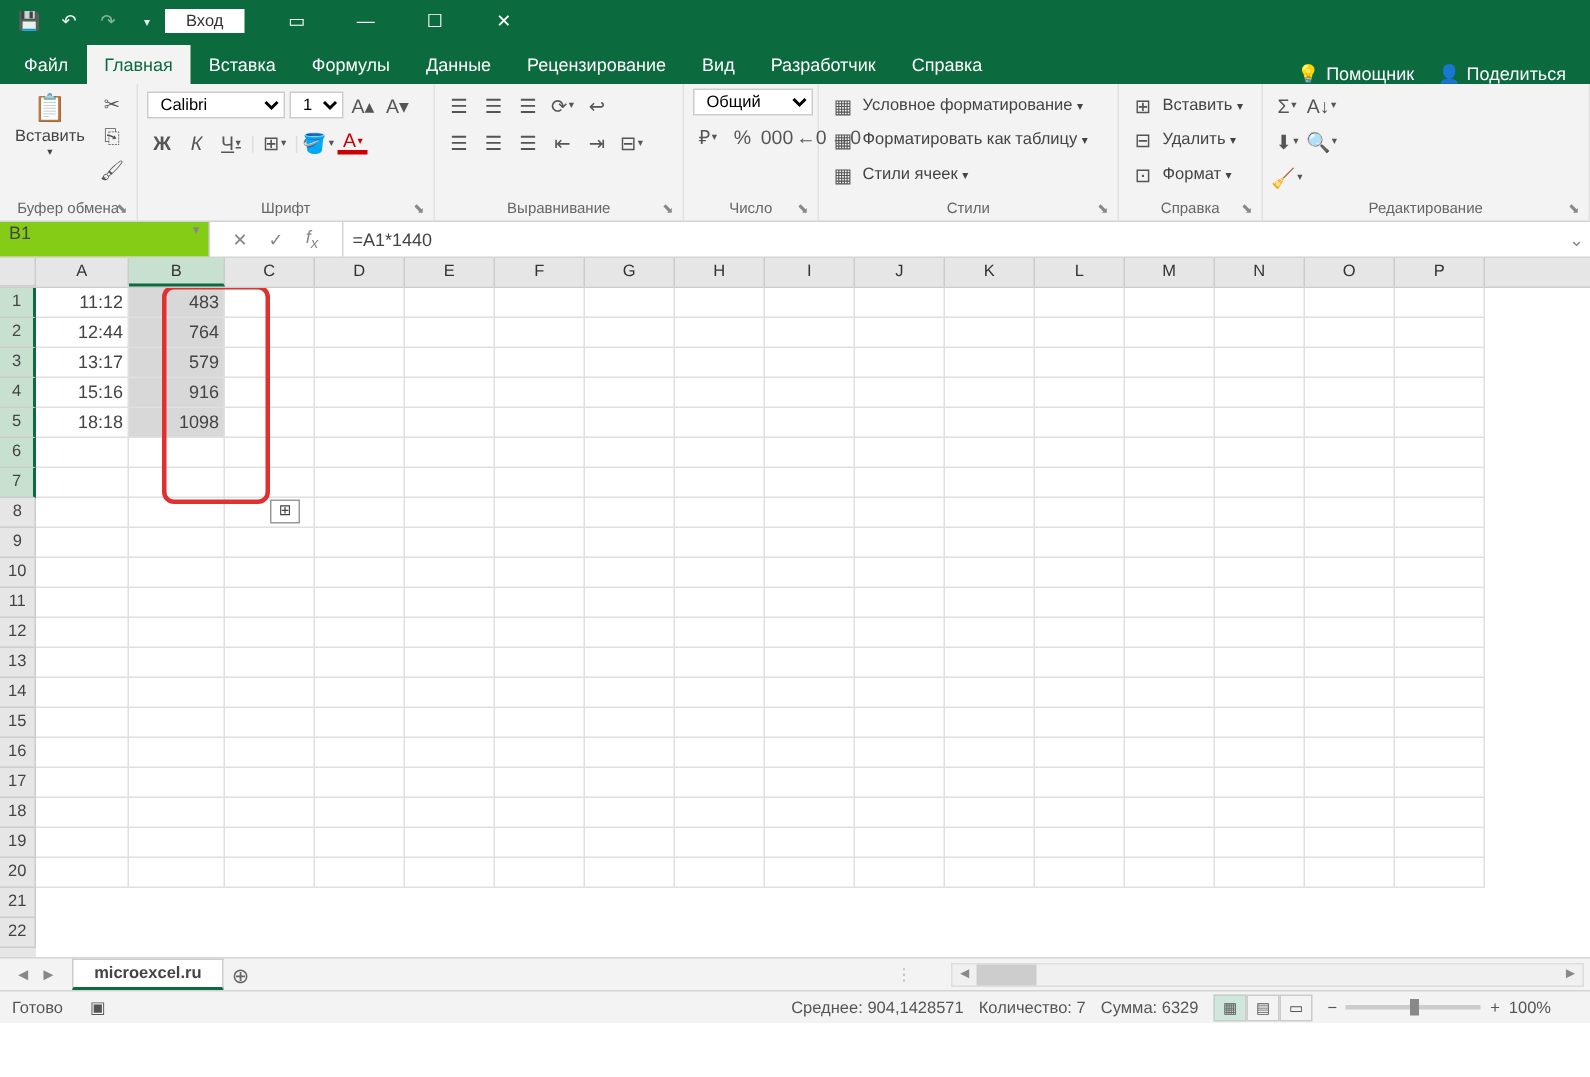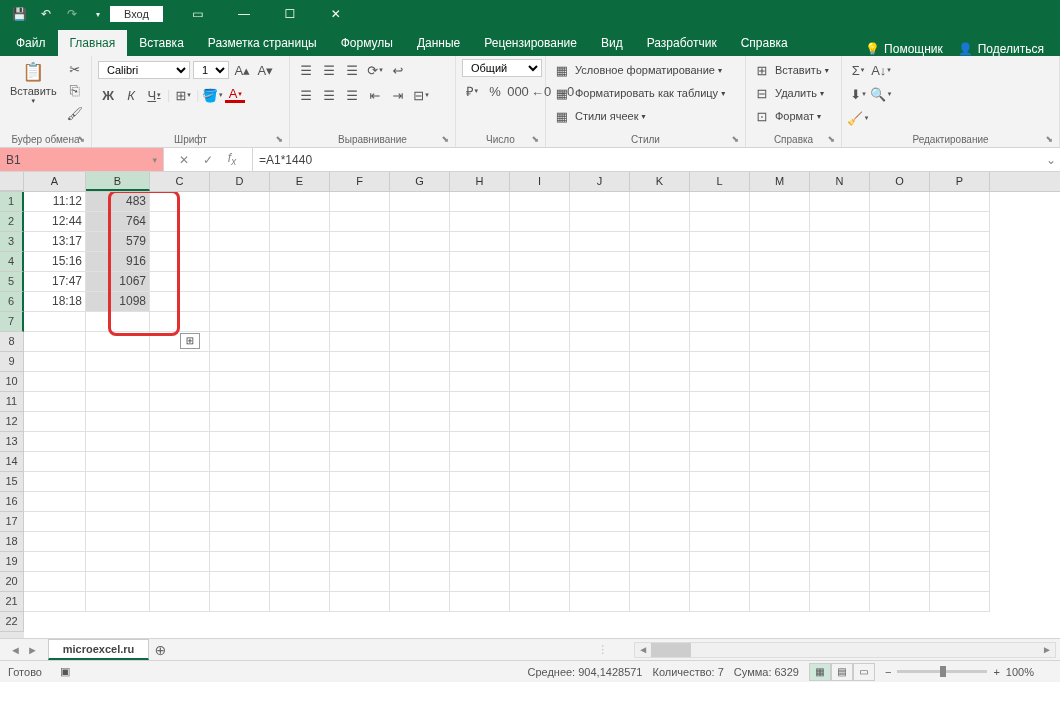--- a/index.html
+++ b/index.html
@@ -29,21 +29,21 @@
 .rgroup-content { flex: 1; display: flex; align-items: flex-start; gap: 4px; }
 .rgbtn { display: flex; flex-direction: column; align-items: center; padding: 2px 4px; cursor: pointer; font-size: 11px; }
 .rgbtn-icon { font-size: 18px; margin-bottom: 2px; }
 .rrow { display: flex; gap: 3px; align-items: center; height: 22px; }
 .rselect { border: 1px solid #ccc; background: #fff; font-size: 11px; padding: 1px 4px; }
 .ricon { width: 20px; height: 20px; display: inline-flex; align-items: center; justify-content: center; cursor: pointer; font-size: 13px; color: #555; }
 .ricon.dd::after { content: "▾"; font-size: 7px; margin-left: 1px; }
 
 
 .fbar { height: 24px; display: flex; align-items: stretch; border-bottom: 1px solid #d4d4d4; }
-.namebox { width: 164px; border-right: 1px solid #d4d4d4; display: flex; align-items: center; padding: 0 6px; font-size: 12px; background: #fca5a5; position: relative; }
+.namebox { width: 140px; border-right: 1px solid #d4d4d4; display: flex; align-items: flex-start; padding: 0 6px; font-size: 12px; background: #84cc16; position: relative; }
 .namebox::after { content: "▾"; position: absolute; right: 6px; color: #888; font-size: 9px; }
 .fx-btns { display: flex; align-items: center; gap: 4px; padding: 0 10px; border-right: 1px solid #d4d4d4; }
 .fx-btn { width: 20px; text-align: center; color: #888; cursor: pointer; }
 .fx-input { flex: 1; padding: 0 6px; display: flex; align-items: center; font-size: 12px; }
 .fbar-expand { width: 18px; display: flex; align-items: center; justify-content: center; color: #888; cursor: pointer; }
 
 
 .grid-area { position: relative; height: 466px; display: flex; flex-direction: column; }
 .col-headers { height: 20px; display: flex; background: #e6e6e6; border-bottom: 1px solid #ccc; }
 .corner { width: 24px; background: #e6e6e6; border-right: 1px solid #ccc; border-bottom: 1px solid #ccc; }
@@ -99,21 +99,20 @@
     <div class="win-btn">—</div>
     <div class="win-btn">☐</div>
     <div class="win-btn">✕</div>
   </div>
 </div>
 
 <div class="ribbon-tabs">
   <div class="rtab">Файл</div>
   <div class="rtab active">Главная</div>
   <div class="rtab">Вставка</div>
-  <div class="rtab">Разметка страницы</div>
   <div class="rtab">Формулы</div>
   <div class="rtab">Данные</div>
   <div class="rtab">Рецензирование</div>
   <div class="rtab">Вид</div>
   <div class="rtab">Разработчик</div>
   <div class="rtab">Справка</div>
   <div class="ribbon-right">
     <div class="ribbon-right-item">
       <span>💡</span>
       <span>Помощник</span>
@@ -391,38 +390,20 @@
           <div class="cell" style="width: 60px;"></div>
           <div class="cell" style="width: 60px;"></div>
           <div class="cell" style="width: 60px;"></div>
           <div class="cell" style="width: 60px;"></div>
           <div class="cell" style="width: 60px;"></div>
           <div class="cell" style="width: 60px;"></div>
           <div class="cell" style="width: 60px;"></div>
           <div class="cell" style="width: 60px;"></div>
         </div>
         <div class="cell-row">
-          <div class="cell" style="width: 62px;">17:47</div>
-          <div class="cell selrange" style="width: 64px;">1067</div>
-          <div class="cell" style="width: 60px;"></div>
-          <div class="cell" style="width: 60px;"></div>
-          <div class="cell" style="width: 60px;"></div>
-          <div class="cell" style="width: 60px;"></div>
-          <div class="cell" style="width: 60px;"></div>
-          <div class="cell" style="width: 60px;"></div>
-          <div class="cell" style="width: 60px;"></div>
-          <div class="cell" style="width: 60px;"></div>
-          <div class="cell" style="width: 60px;"></div>
-          <div class="cell" style="width: 60px;"></div>
-          <div class="cell" style="width: 60px;"></div>
-          <div class="cell" style="width: 60px;"></div>
-          <div class="cell" style="width: 60px;"></div>
-          <div class="cell" style="width: 60px;"></div>
-        </div>
-        <div class="cell-row">
           <div class="cell" style="width: 62px;">18:18</div>
           <div class="cell selrange" style="width: 64px;">1098</div>
           <div class="cell" style="width: 60px;"></div>
           <div class="cell" style="width: 60px;"></div>
           <div class="cell" style="width: 60px;"></div>
           <div class="cell" style="width: 60px;"></div>
           <div class="cell" style="width: 60px;"></div>
           <div class="cell" style="width: 60px;"></div>
           <div class="cell" style="width: 60px;"></div>
           <div class="cell" style="width: 60px;"></div>

